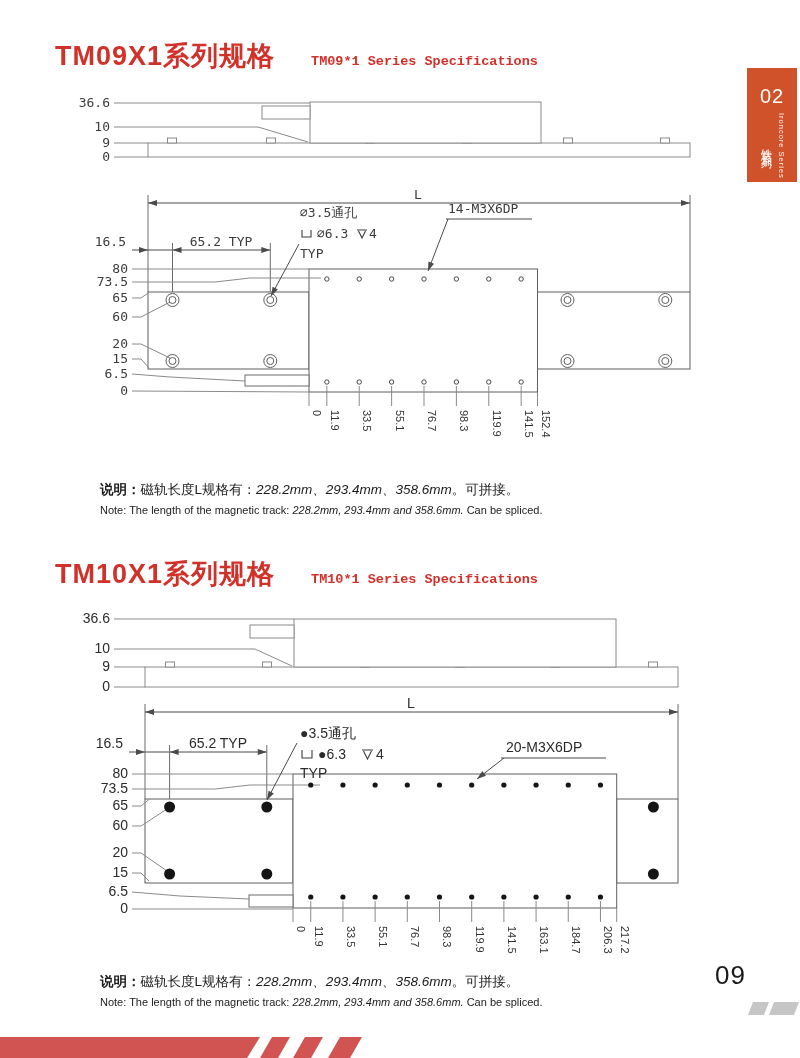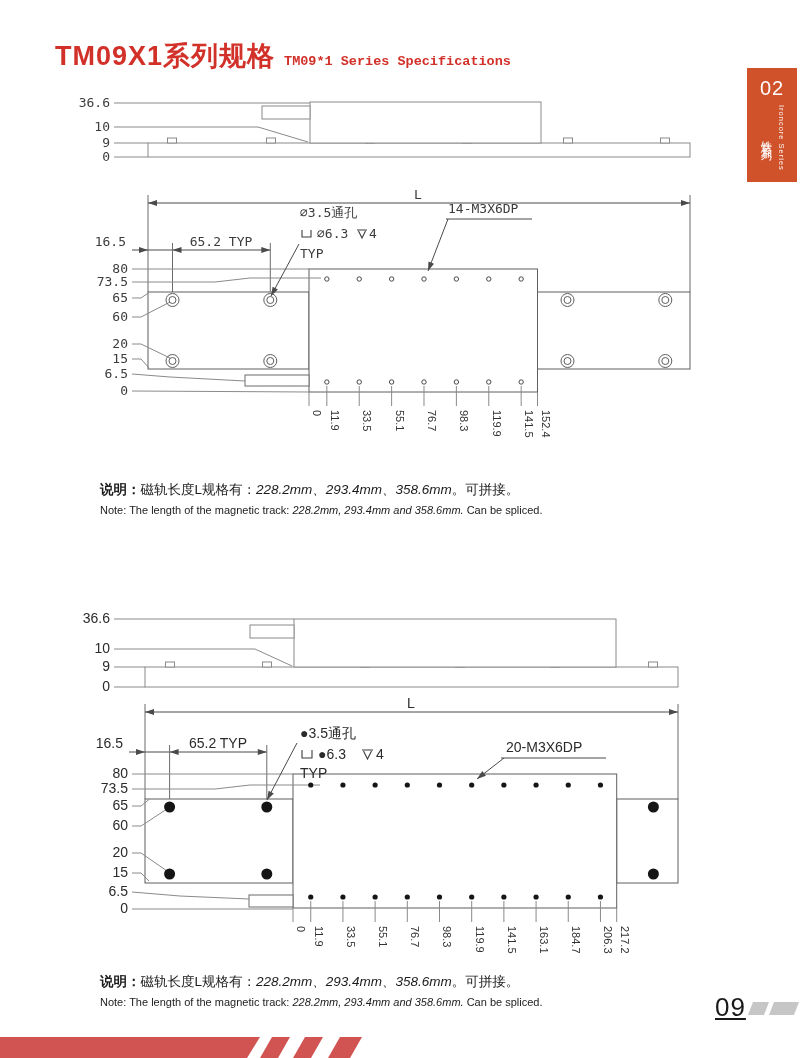--- a/index.html
+++ b/index.html
@@ -1,30 +1,30 @@
 <!DOCTYPE html>
 <html style="--accent: #d2312a; --tab: #d0522a;"><head>
 <meta charset="utf-8">
 <style>
   html,body{margin:0;padding:0;background:#fff;}
   #page{position:relative;width:800px;height:1058px;background:#ffffff;overflow:hidden;
         font-family:"Liberation Sans","DejaVu Sans",sans-serif;}
-  .title{position:absolute;display:flex;align-items:baseline;gap:9px;color:var(--accent);}
+  .title{position:absolute;display:flex;align-items:baseline;gap:36px;color:var(--accent);}
   .title .cn{font-size:27px;font-weight:bold;letter-spacing:1px;}
   .title .en{font-size:13.5px;font-weight:bold;font-family:Liberation Mono, monospace;}
   #tab{position:absolute;left:747px;top:68px;width:50px;height:114px;background:var(--tab);color:#fff;text-align:center;}
-  #tab .num{font-size:20px;margin-top:9px;font-weight:500;letter-spacing:1px;}
+  #tab .num{font-size:20px;margin-top:17px;font-weight:500;letter-spacing:1px;}
   #tab .vert{display:flex;flex-direction:row;justify-content:center;gap:3px;margin-top:5px;}
   #tab .vcn{writing-mode:vertical-rl;font-size:11px;letter-spacing:3px;}
   #tab .ven{writing-mode:vertical-rl;font-size:7.5px;letter-spacing:1px;opacity:.95;}
   svg.diag{position:absolute;left:0;pointer-events:none;}
   .note{position:absolute;left:100px;font-size:13.5px;color:#1c1c1c;line-height:21px;}
   .note b{font-weight:bold;}
   .note .en{font-size:11px;color:#222;}
-  #pageno{position:absolute;left:715px;top:992px;font-size:26px;color:#1a1a1a;letter-spacing:1px;text-decoration:underline;}
+  #pageno{position:absolute;left:715px;top:960px;font-size:26px;color:#1a1a1a;letter-spacing:1px;}
   .cad9{font:13px "DejaVu Sans Mono",monospace;fill:#3c3c3c;}
   .cad9cn{font:13px "DejaVu Sans Mono","Liberation Sans",sans-serif;fill:#3c3c3c;}
   .cad10{font:14px "Liberation Sans","DejaVu Sans",sans-serif;fill:#2b2b2b;}
   .icon{stroke:#3c3c3c;fill:none;stroke-width:1.1px;}
 </style>
 </head>
 <body>
 
 <div id="page">
 
@@ -160,20 +160,24 @@
 
   <div class="note" style="top:479px;">
     <p style="margin:0;">
       <b>说明：</b><span>磁轨长度L规格有：</span><i>228.2mm、293.4mm、358.6mm</i><span>。可拼接。</span>
     </p>
     <p class="en" style="margin:0;">
       <span>Note: The length of the magnetic track: </span><i>228.2mm, 293.4mm and 358.6mm.</i><span> Can be spliced.</span>
     </p>
   </div>
 
+  <div class="title" style="left:55px;top:556px;">
+    <span class="cn">TM10X1系列规格</span>
+    <span class="en">TM10*1  Series Specifications</span>
+  </div>
 
   <svg id="diag10" class="diag" style="top:600px;" width="800" height="375" viewBox="0 600 800 375">
     <g id="gen10">
         <line x1="114" y1="619" x2="294" y2="619" stroke="#8a8a8a" stroke-width="1"></line>
         <text x="110" y="623" class="cad10" text-anchor="end">36.6</text>
         <line x1="114" y1="649" x2="255" y2="649" stroke="#8a8a8a" stroke-width="1"></line>
         <text x="110" y="653" class="cad10" text-anchor="end">10</text>
         <line x1="114" y1="667" x2="145" y2="667" stroke="#8a8a8a" stroke-width="1"></line>
         <text x="110" y="671" class="cad10" text-anchor="end">9</text>
         <line x1="114" y1="687" x2="145" y2="687" stroke="#8a8a8a" stroke-width="1"></line>

